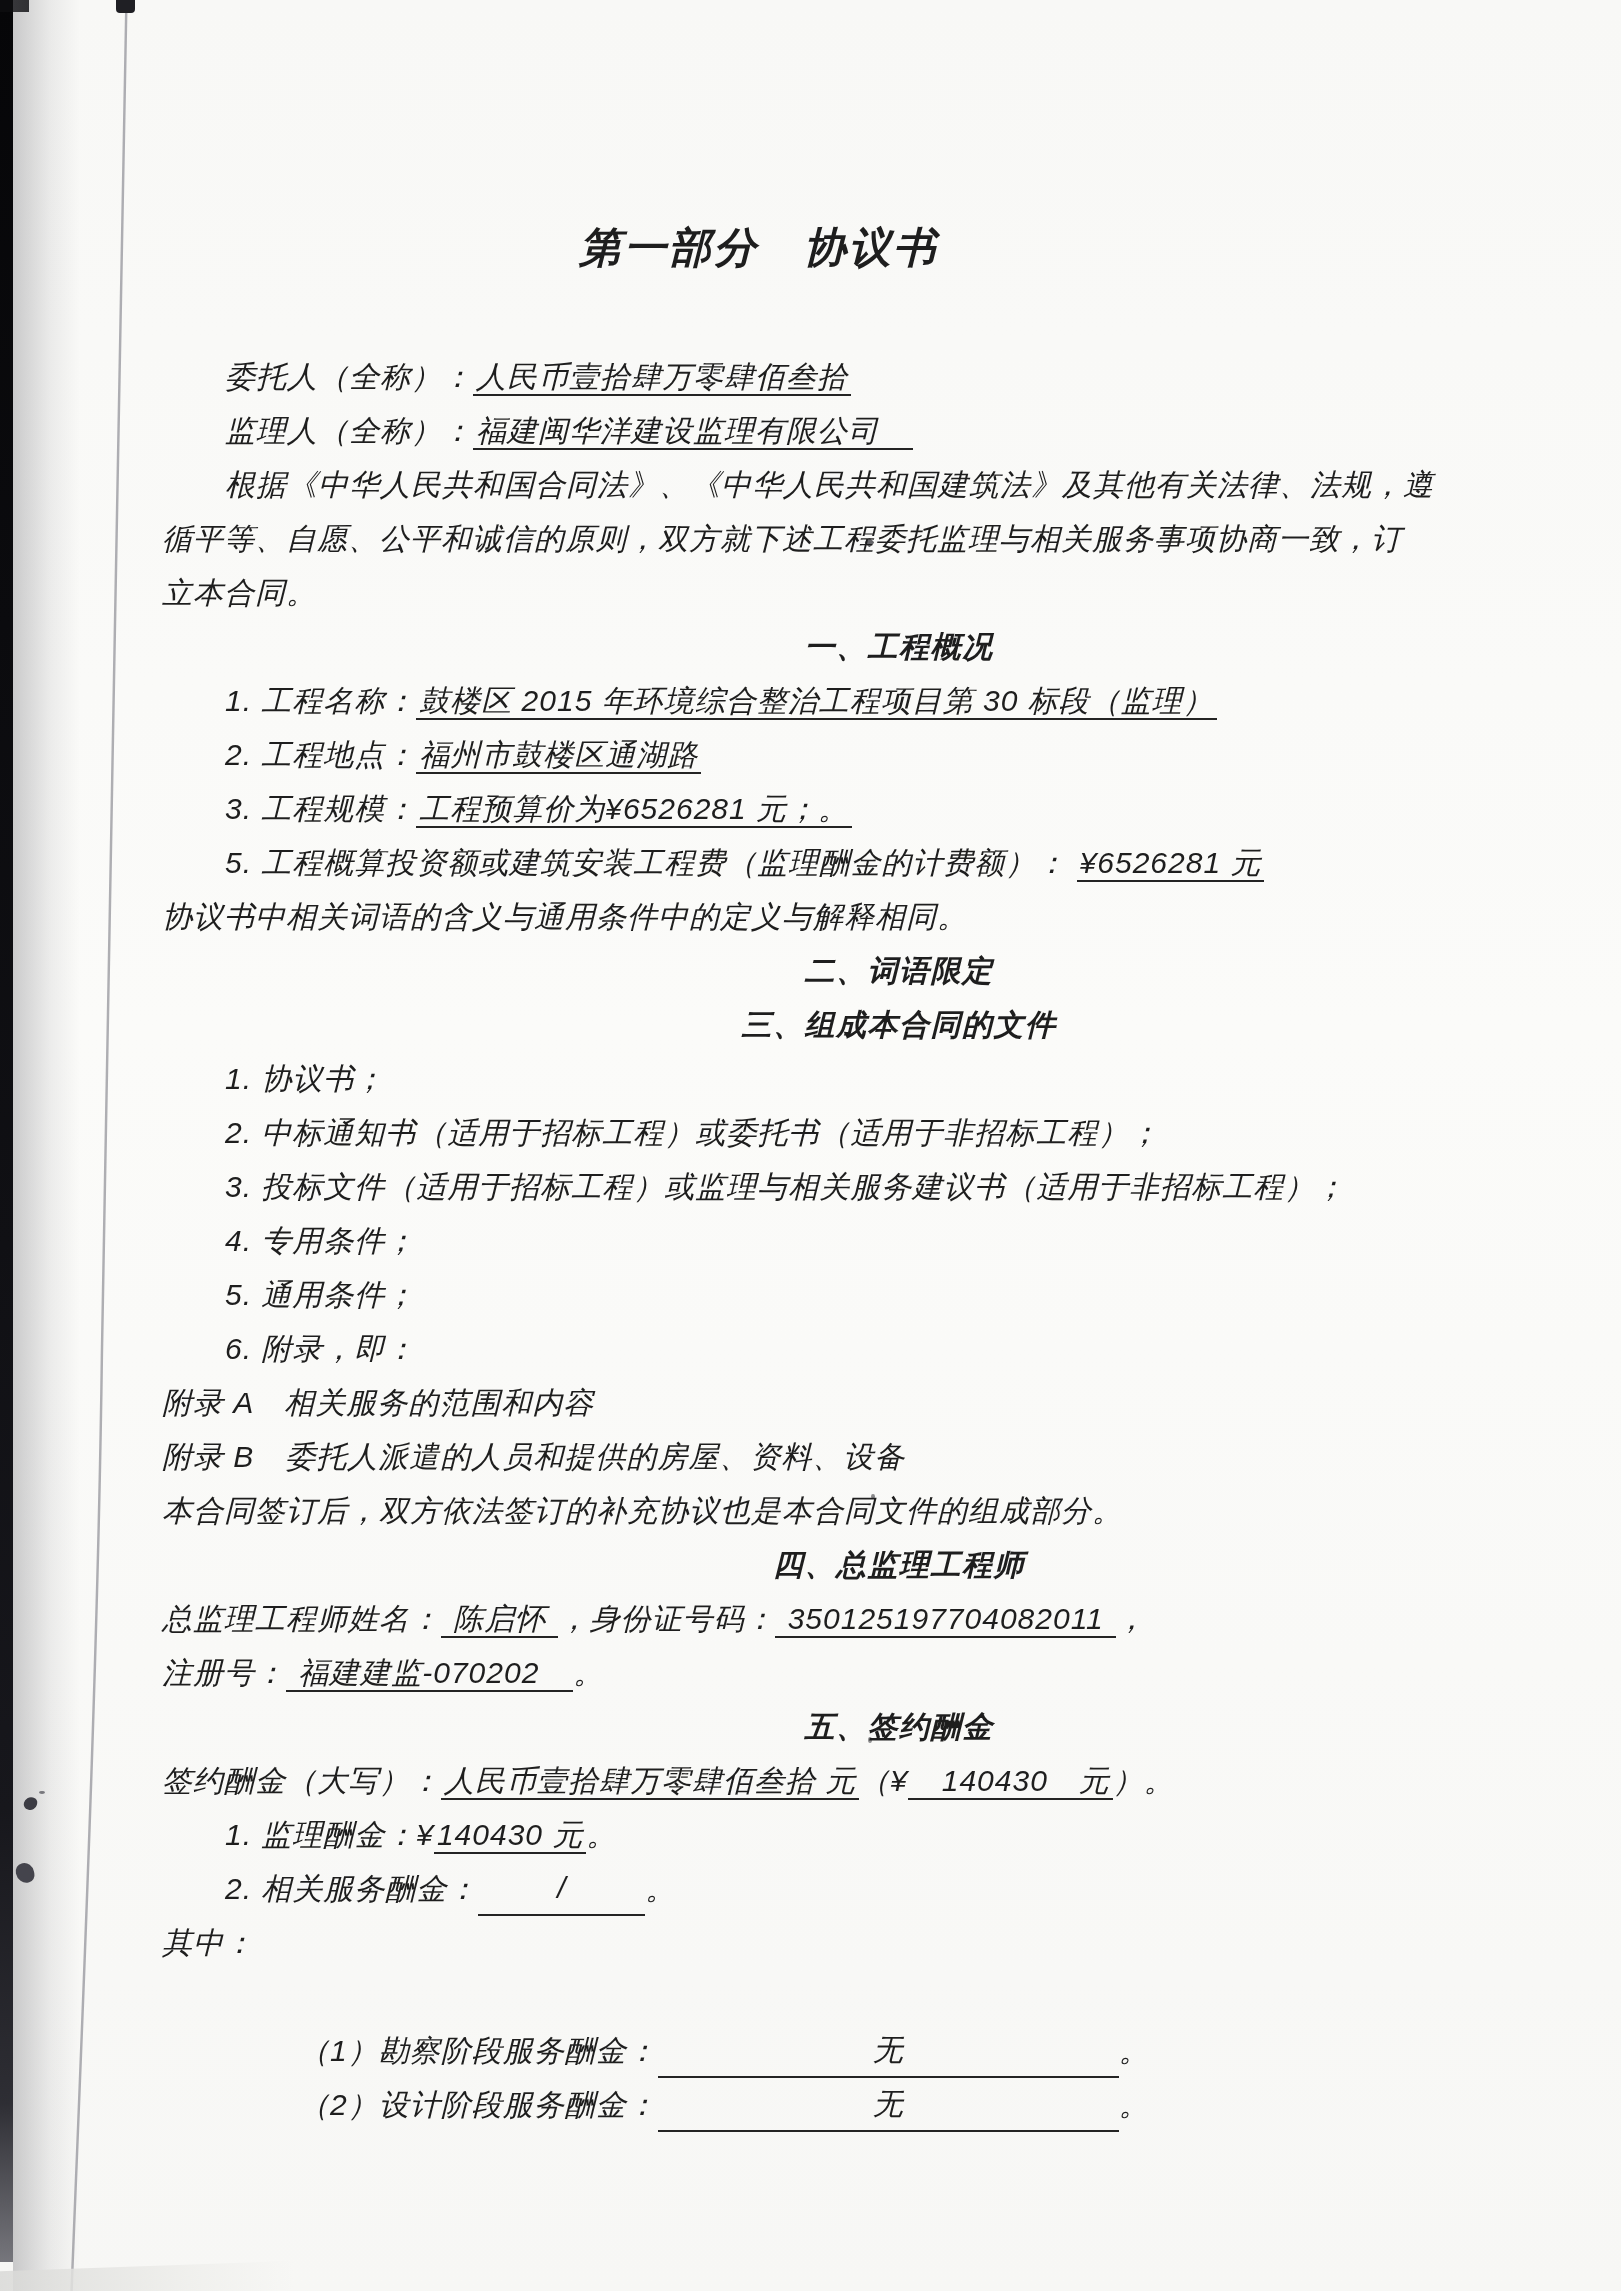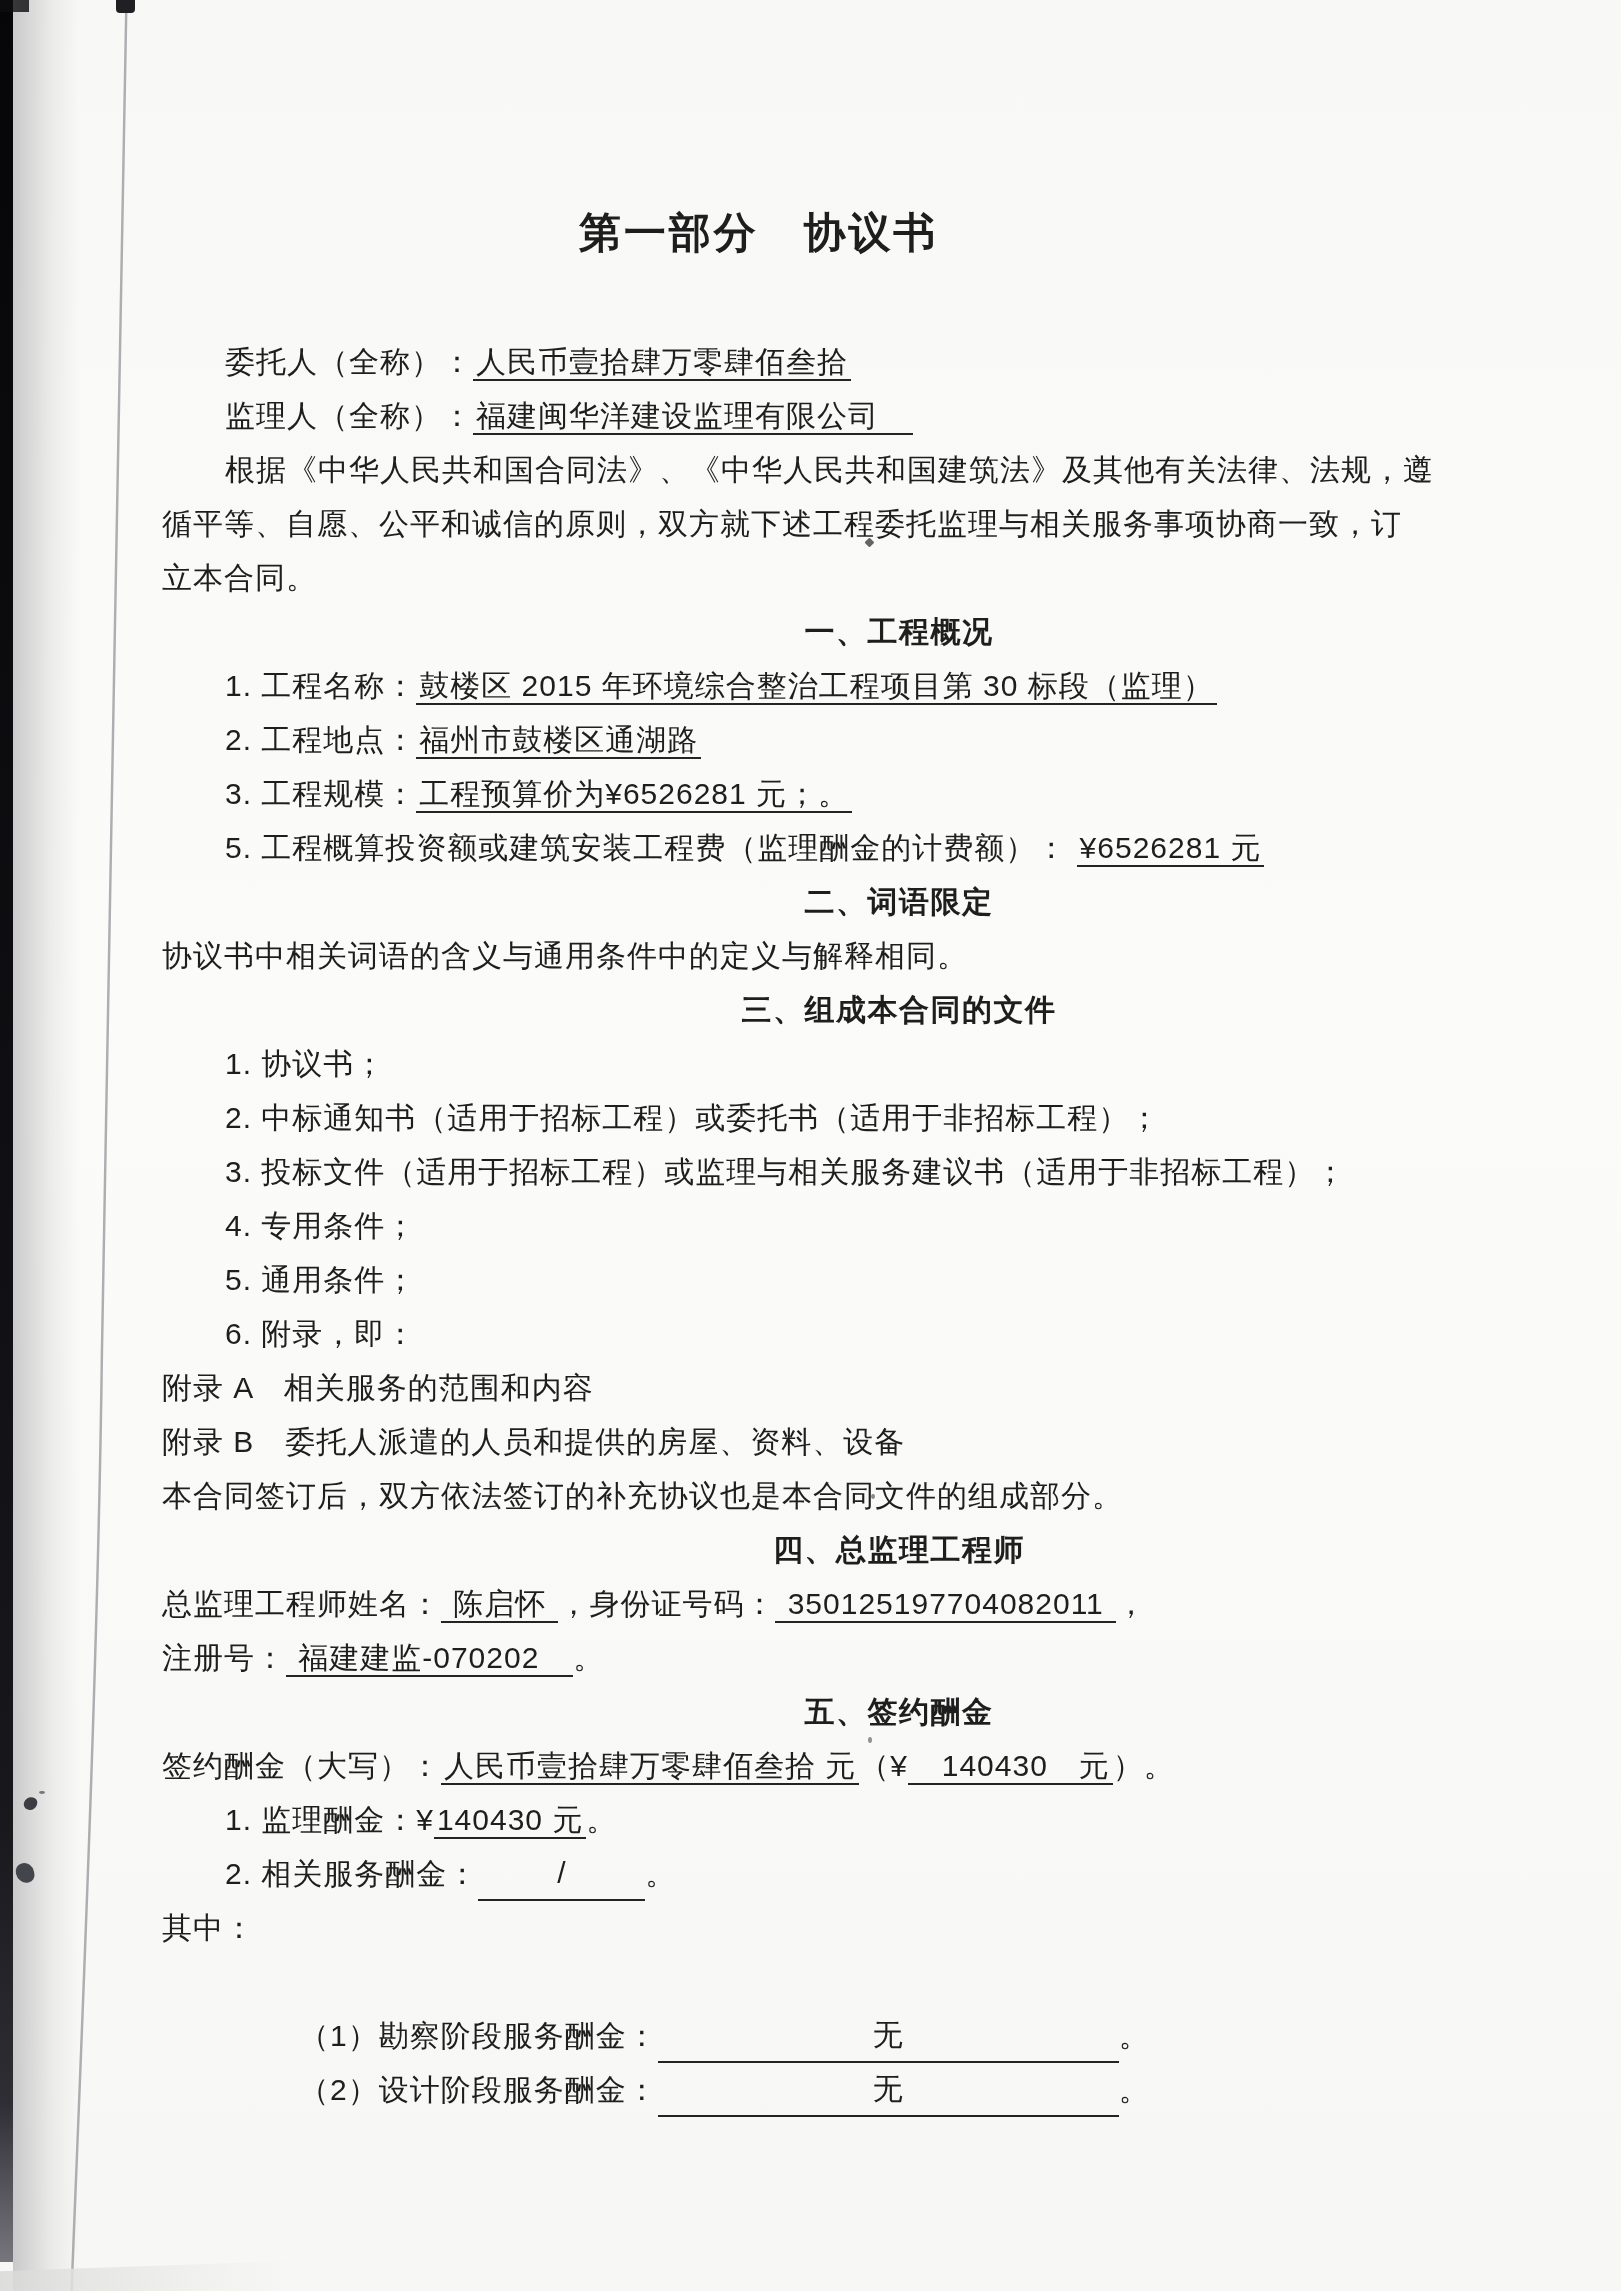--- a/index.html
+++ b/index.html
@@ -31,21 +31,21 @@
   .speck-1 { left:866px; top:539px; width:6.9px; height:6.9px; border-radius:1px; transform:rotate(45deg); opacity:.8; }
   .speck-2 { left:871px; top:1494px; width:3.9px; height:4.9px; border-radius:50%; opacity:.6; }
   .speck-3 { left:868px; top:1737px; width:3.9px; height:5.9px; border-radius:50%; opacity:.55; }
   .bottom-wedge {
     position:absolute; left:0; top:2266px; width:294px; height:29px;
     background:linear-gradient(to right,#d9d9d7,#efefec 65%, rgba(246,246,244,0));
     transform:skewY(-2deg); opacity:.85;
   }
   .fold-svg { position:absolute; left:0; top:0; pointer-events:none; }
   
-  .doc { position:absolute; left:162px; top:0; width:1411px; }
+  .doc { position:absolute; left:162px; top:15px; width:1411px;font-style:italic; }
   .title {
     margin:201px 0 71px 417px;
     font-size:42px; line-height:63px; font-weight:700; letter-spacing:2.9px;
     white-space:nowrap; width:fit-content;
   }
   .line {
     min-height:54px; line-height:54px;
     font-size:30px; letter-spacing:1px; white-space:nowrap;
   }
   .line.b  { font-weight:700; letter-spacing:1.5px;text-align:center; }
@@ -85,22 +85,22 @@
         <div class="line i2"><span>委托人（全称）：</span><span class="u">人民币壹拾肆万零肆佰叁拾</span></div>
         <div class="line i2"><span>监理人（全称）：</span><span class="u">福建闽华洋建设监理有限公司　</span></div>
         <div class="line i2"><span>根据《中华人民共和国合同法》、《中华人民共和国建筑法》及其他有关法律、法规，遵</span></div>
         <div class="line"><span>循平等、自愿、公平和诚信的原则，双方就下述工程委托监理与相关服务事项协商一致，订</span></div>
         <div class="line"><span>立本合同。</span></div>
         <div class="line i2 b"><span>一、工程概况</span></div>
         <div class="line i2"><span>1. 工程名称：</span><span class="u">鼓楼区 2015 年环境综合整治工程项目第 30 标段（监理）</span></div>
         <div class="line i2"><span>2. 工程地点：</span><span class="u">福州市鼓楼区通湖路</span></div>
         <div class="line i2"><span>3. 工程规模：</span><span class="u">工程预算价为¥6526281 元；。</span></div>
         <div class="line i2"><span>5. 工程概算投资额或建筑安装工程费（监理酬金的计费额）： </span><span class="u">¥6526281 元</span></div>
+        <div class="line"><span>协议书中相关词语的含义与通用条件中的定义与解释相同。</span></div>
         <div class="line i2 b"><span>二、词语限定</span></div>
-        <div class="line"><span>协议书中相关词语的含义与通用条件中的定义与解释相同。</span></div>
         <div class="line i2 b"><span>三、组成本合同的文件</span></div>
         <div class="line i2"><span>1. 协议书；</span></div>
         <div class="line i2"><span>2. 中标通知书（适用于招标工程）或委托书（适用于非招标工程）；</span></div>
         <div class="line i2"><span>3. 投标文件（适用于招标工程）或监理与相关服务建议书（适用于非招标工程）；</span></div>
         <div class="line i2"><span>4. 专用条件；</span></div>
         <div class="line i2"><span>5. 通用条件；</span></div>
         <div class="line i2"><span>6. 附录，即：</span></div>
         <div class="line"><span>附录 A　相关服务的范围和内容</span></div>
         <div class="line"><span>附录 B　委托人派遣的人员和提供的房屋、资料、设备</span></div>
         <div class="line"><span>本合同签订后，双方依法签订的补充协议也是本合同文件的组成部分。</span></div>

